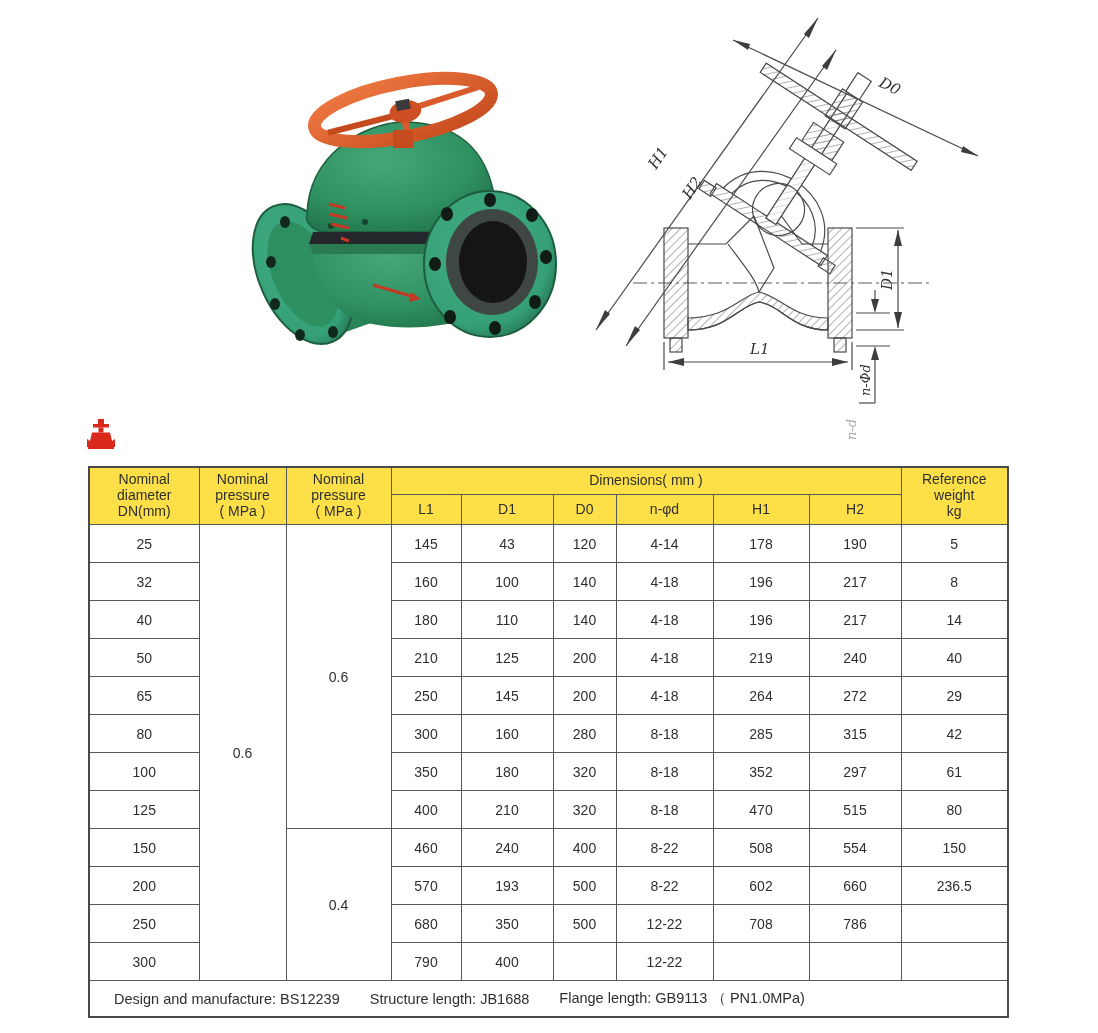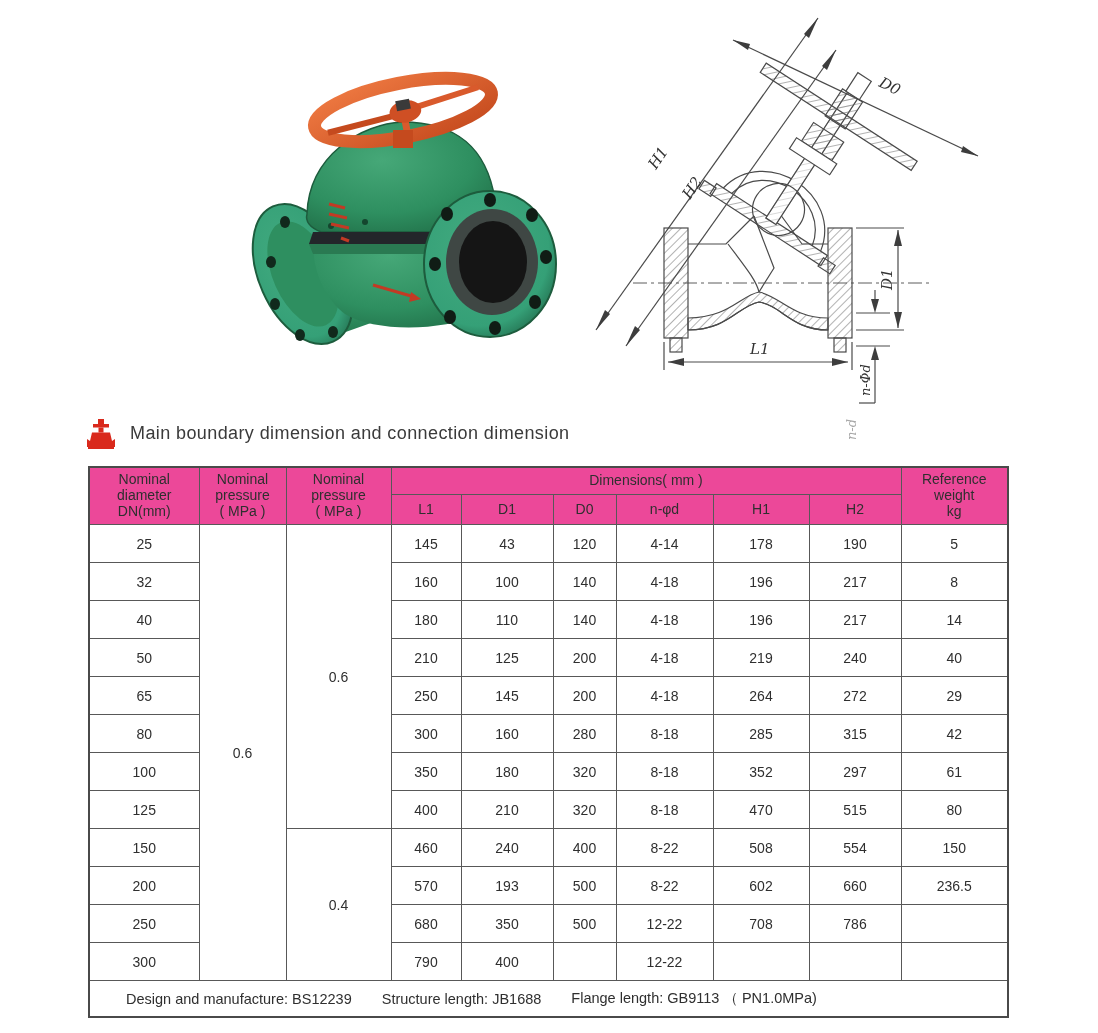--- a/index.html
+++ b/index.html
@@ -7,27 +7,27 @@
     width:1098px;height:1033px;position:relative;background:#ffffff;
     font-family:"Liberation Sans",sans-serif;color:#333;overflow:hidden;
   }
   .photo-wrap{position:absolute;left:245px;top:52px;width:330px;height:295px;}
   .drawing-wrap{position:absolute;left:578px;top:8px;width:440px;height:450px;}
   .section-header{position:absolute;left:86px;top:417px;display:flex;align-items:center;gap:14px;}
   .section-header .title{font-size:18px;color:#3a3a3a;letter-spacing:.4px;}
   .tbl{position:absolute;left:88px;top:466px;width:919px;border-collapse:collapse;
        table-layout:fixed;font-size:14px;color:#2f2f2f;border:2px solid #4a4a4a;}
   .tbl th,.tbl td{border:1px solid #585858;text-align:center;vertical-align:middle;padding:0;}
-  .tbl thead th{background:#ec4899;font-weight:normal;font-size:14px;line-height:1.12;}
+  .tbl thead th{background:#fde047;font-weight:normal;font-size:14px;line-height:1.12;}
   .th-multi{white-space:pre-line;}
   .hrow1 th{height:26px;}
   .hrow2 th{height:29px;}
   .tbl tbody td{height:37px;background:#fff;}
   .tbl .footer-cell{height:35px;text-align:left;font-size:14.5px;background:#fff;}
-  .footer-inner{display:flex;gap:30px;padding-left:36px;align-items:center;}
+  .footer-inner{display:flex;gap:30px;padding-left:24px;align-items:center;}
   svg text{font-family:"DejaVu Serif",serif;}
 </style>
 </head>
 <body>
 
 <div class="photo-wrap">
   <svg width="330" height="295" viewBox="0 0 330 295">
     <defs>
       <radialGradient id="gBody" cx="40%" cy="35%" r="80%">
         <stop offset="0%" stop-color="#46a878"></stop>
@@ -190,21 +190,20 @@
 <div class="section-header">
   <svg width="30" height="33" viewBox="0 0 30 33">
     <g fill="#d9291c">
       <rect x="12" y="2" width="6" height="5"></rect>
       <rect x="7" y="7" width="16" height="3.5"></rect>
       <rect x="12.5" y="10.5" width="5" height="5"></rect>
       <path d="M6,15.5 L24,15.5 L26,24 L29,22 L29,30 L1,30 L1,22 L4,24 Z"></path>
       <rect x="2" y="29" width="26" height="3"></rect>
     </g>
   </svg>
-  <span class="title">Main boundary dimension and connection dimension</span>
 </div>
 
 <table class="tbl">
   <colgroup>
     <col style="width:110px">
       <col style="width:87px">
       <col style="width:105px">
     <col style="width:70px">
       <col style="width:92px">
       <col style="width:63px">

